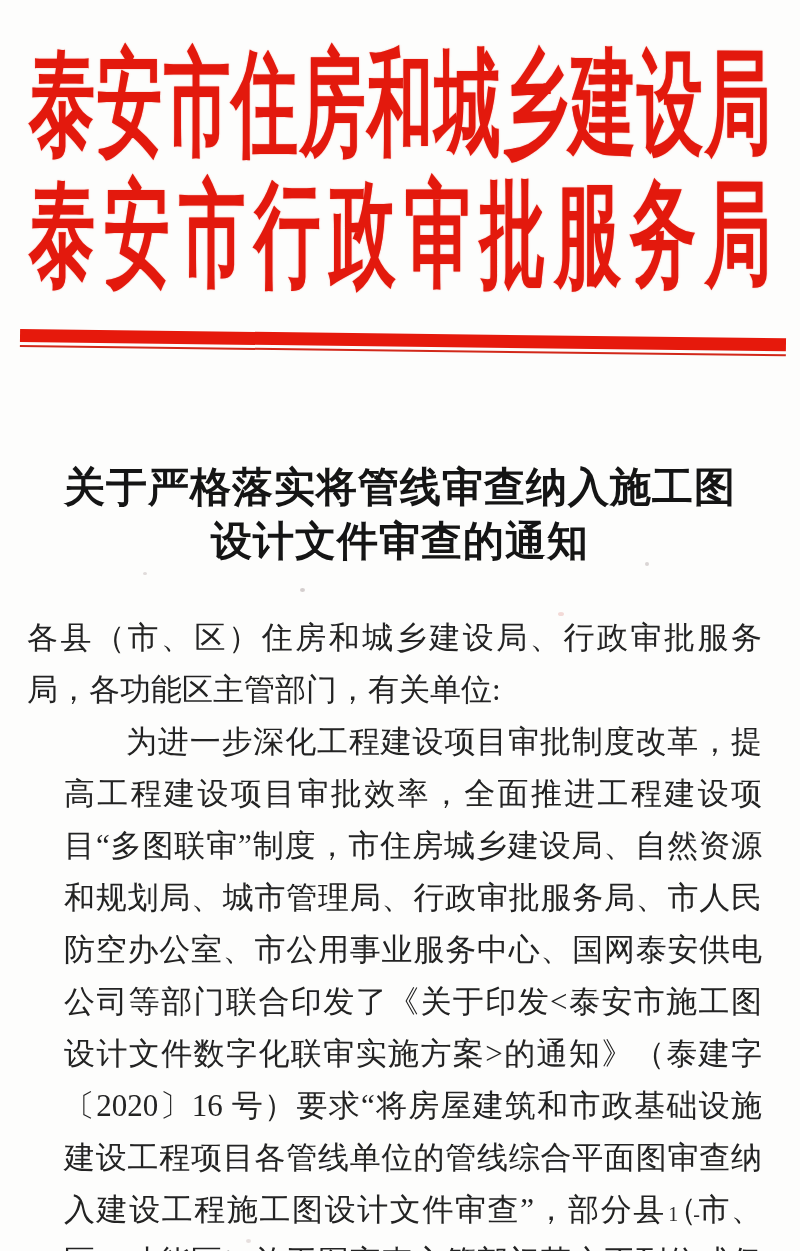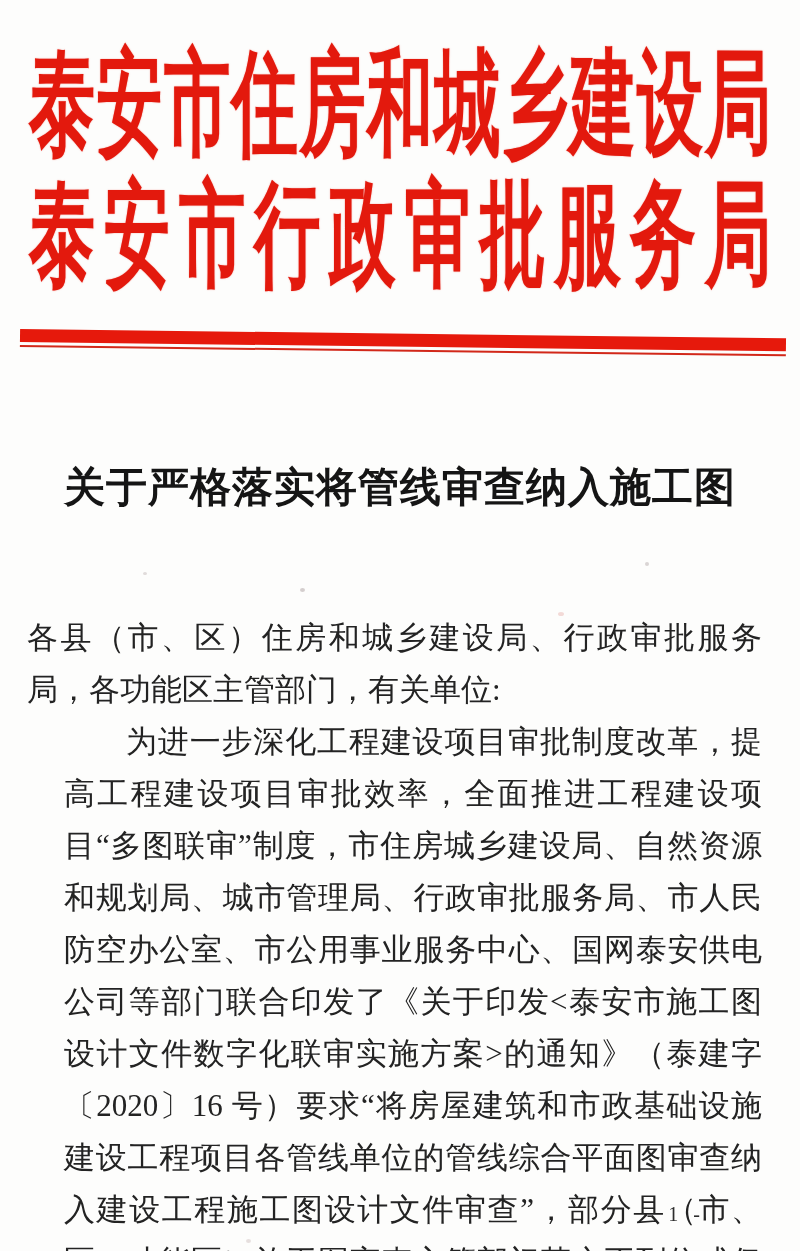--- a/index.html
+++ b/index.html
@@ -142,20 +142,21 @@
       </div>
   </header>
 
   <div class="red-rule">
     <div class="thick"></div>
     <div class="thin"></div>
   </div>
 
   <h1 class="doc-title">
     <div>关于严格落实将管线审查纳入施工图</div>
+    <div>设计文件审查的通知</div>
   </h1>
 
   <main class="doc-body">
     <p>各县（市、区）住房和城乡建设局、行政审批服务局，各功能区主管部门，有关单位:</p>
     <p class="indent">为进一步深化工程建设项目审批制度改革，提高工程建设项目审批效率，全面推进工程建设项目“多图联审”制度，市住房城乡建设局、自然资源和规划局、城市管理局、行政审批服务局、市人民防空办公室、市公用事业服务中心、国网泰安供电公司等部门联合印发了《关于印发&lt;泰安市施工图设计文件数字化联审实施方案&gt;的通知》（泰建字〔2020〕16 号）要求“将房屋建筑和市政基础设施建设工程项目各管线单位的管线综合平面图审查纳入建设工程施工图设计文件审查”，部分县（市、区、功能区）施工图审查主管部门落实不到位或仍未落实，为进一步落</p>
   </main>
 
   <div class="page-number">- 1 -</div>
 
   <div class="speck s1"></div>

